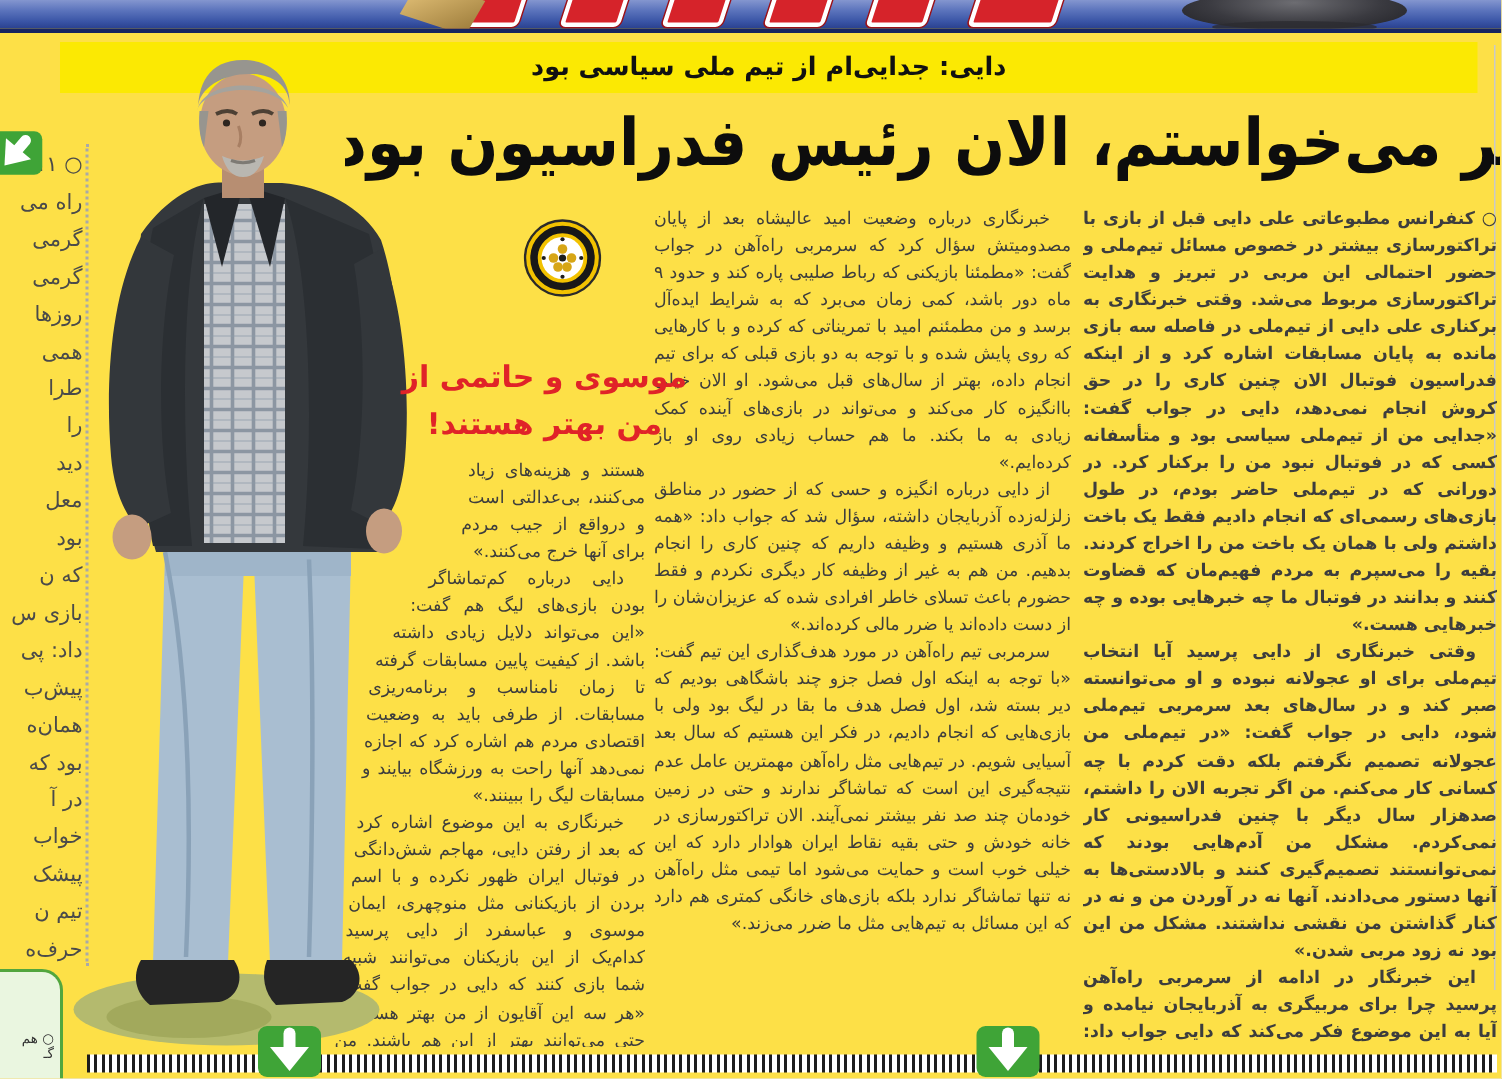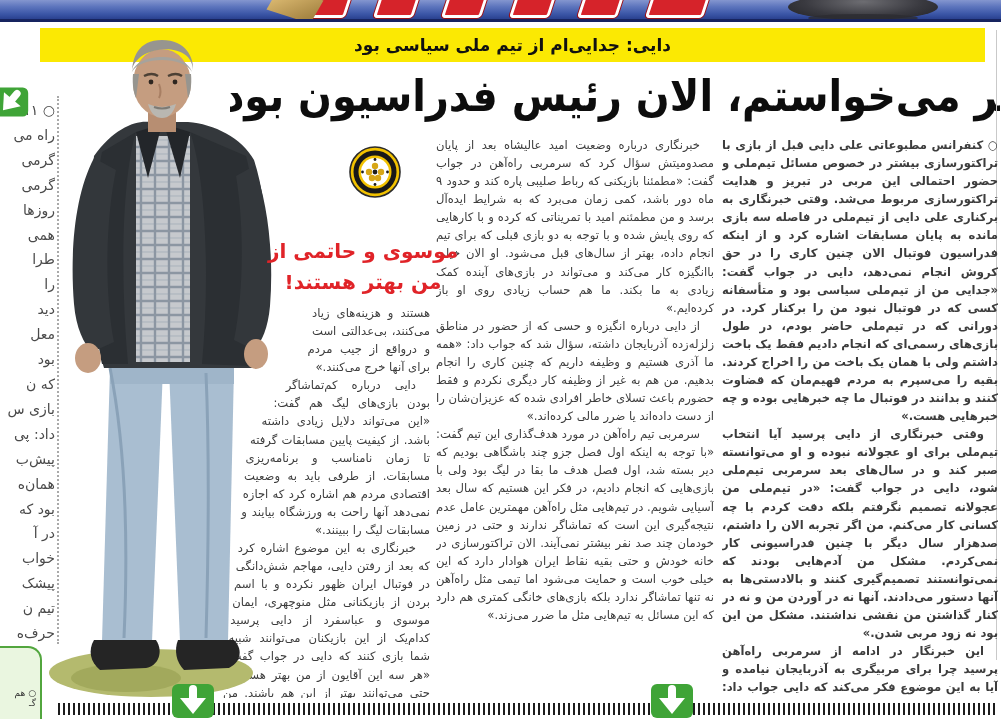--- a/index.html
+++ b/index.html
@@ -1,19 +1,19 @@
 <!DOCTYPE html>
 <html lang="fa" dir="rtl"><head>
 <meta charset="utf-8">
 <style>
   * { margin:0; padding:0; box-sizing:border-box; }
   html,body { background:#e8e8e8; }
   .page {
     position:relative; width:1001px; height:719px; margin:0 auto;
-    background:#ffffff; overflow:hidden;
+    background:#fde047; overflow:hidden;
     font-family:"DejaVu Sans", sans-serif; direction:rtl;
   }
   
   .masthead { position:absolute; left:0; top:0; width:1001px; height:22px;
     background:linear-gradient(#8496cf 0%, #5d75bd 35%, #3a55a6 75%, #2a418f 100%);
     border-bottom:3px solid #17245f; overflow:hidden; }
   .logo-bar { position:absolute; top:-26px; height:44px; background:#d6232a;
     border:3px solid #fff; transform:skewX(-18deg); border-radius:4px; box-shadow:0 0 0 1px #9b1118; }
   .logo-gold { position:absolute; top:-8px; left:272px; width:46px; height:26px;
     background:linear-gradient(135deg,#e8c67c,#9c7b3a); transform:rotate(18deg) skewX(-12deg); }

